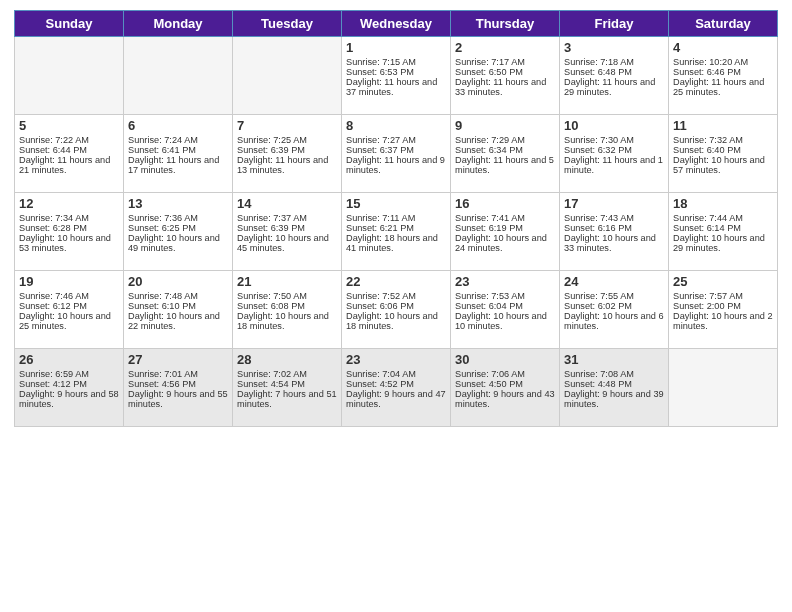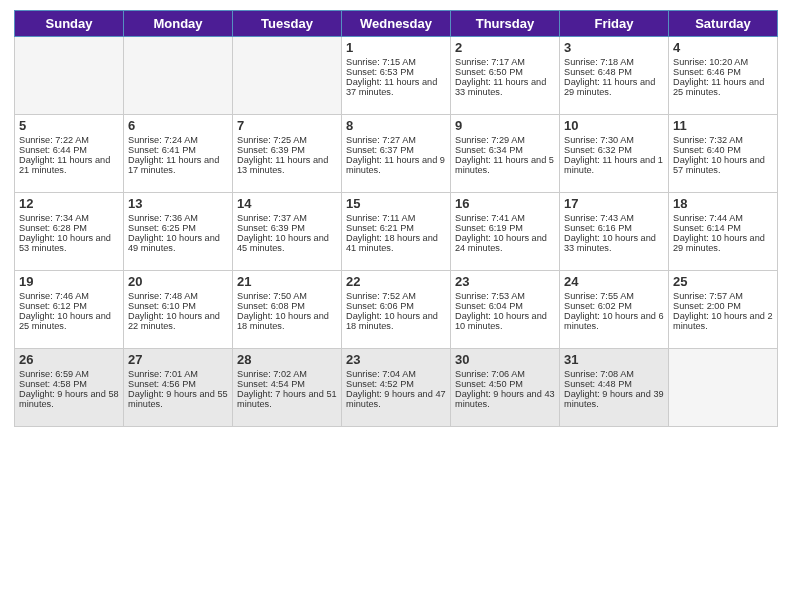--- a/index.html
+++ b/index.html
@@ -263,21 +263,21 @@
             <span class="day-num">25</span>
             <div>Sunrise: 7:57 AM</div>
             <div>Sunset: 2:00 PM</div>
             <div>Daylight: 10 hours and 2 minutes.</div>
           </td>
         </tr>
         <tr>
           <td>
             <span class="day-num">26</span>
             <div>Sunrise: 6:59 AM</div>
-            <div>Sunset: 4:58 PM</div>
+            <div>Sunset: 4:12 PM</div>
             <div>Daylight: 9 hours and 58 minutes.</div>
           </td>
           <td>
             <span class="day-num">27</span>
             <div>Sunrise: 7:01 AM</div>
             <div>Sunset: 4:56 PM</div>
             <div>Daylight: 9 hours and 55 minutes.</div>
           </td>
           <td>
             <span class="day-num">28</span>

